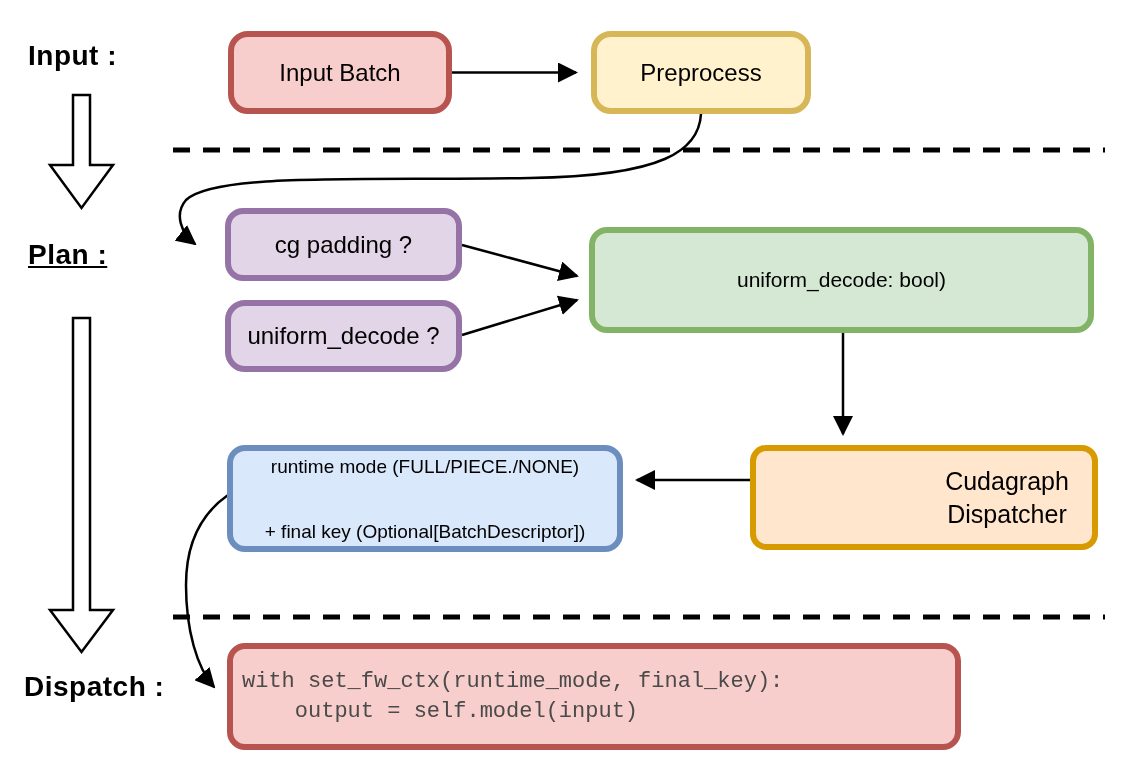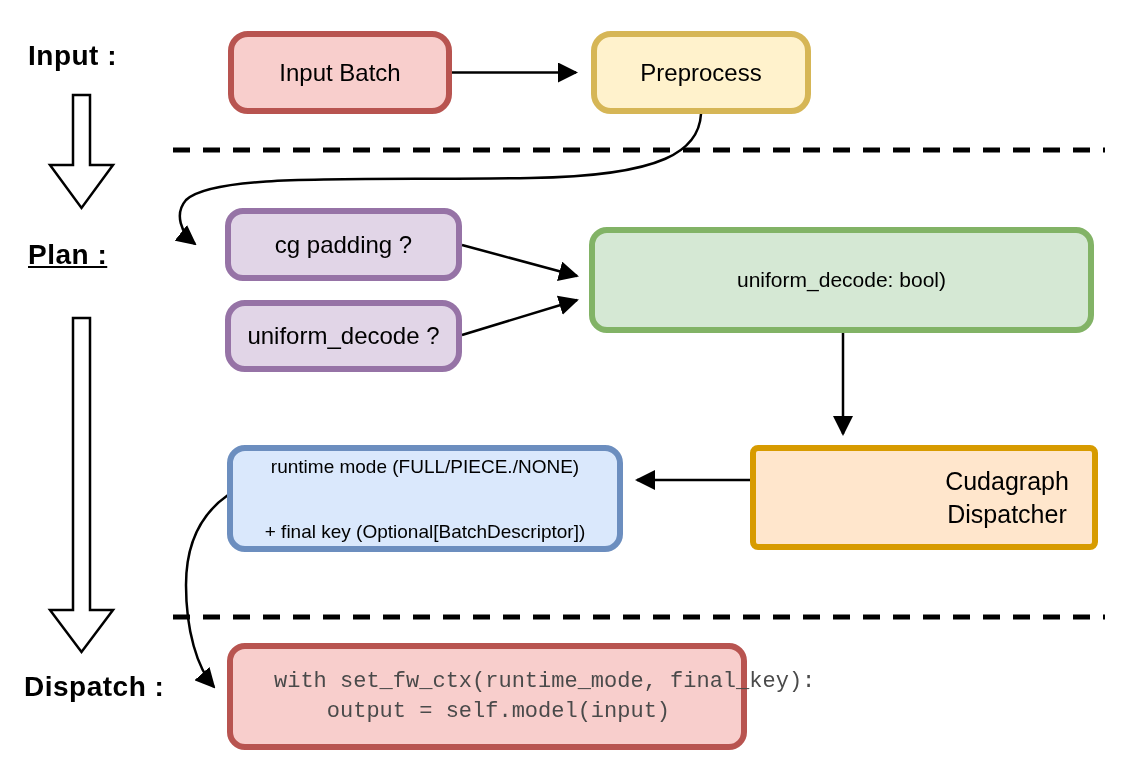--- a/index.html
+++ b/index.html
@@ -40,23 +40,23 @@
   .fs24 { font-size: 24px; }
   .fs21 { font-size: 21px; line-height: 30px; }
   .fs19 { font-size: 19px; line-height: 29px; gap: 36px; }
   .fs25 { font-size: 25px; line-height: 33px; }
   .node-input-batch      { left: 228px; top:  31px; width: 224px; height: 83px; border-radius: 20px; }
   .node-preprocess       { left: 591px; top:  31px; width: 220px; height: 83px; border-radius: 20px; }
   .node-cg-padding       { left: 225px; top: 208px; width: 237px; height: 73px; }
   .node-uniform-decode   { left: 225px; top: 300px; width: 237px; height: 72px; border-radius: 20px; }
   .node-init-key         { left: 589px; top: 227px; width: 505px; height: 106px; }
   .node-runtime-mode     { left: 227px; top: 445px; width: 396px; height: 107px; }
-  .node-cudagraph        { left: 750px; top: 445px; width: 348px; height: 105px; border-radius: 8px; }
+  .node-cudagraph        { left: 750px; top: 445px; width: 348px; height: 105px; border-radius: 16px; }
   .node-dispatch         { left: 753px; top: 444px; width: 182px; height: 71px; border-radius: 12px; font-size: 21px; }
-  .node-execute-code     { left: 227px; top: 643px; width: 520px; height: 107px; align-items: flex-start; padding-left: 32px; }
+  .node-execute-code     { left: 227px; top: 643px; width: 734px; height: 107px; align-items: flex-start; }
   .cudagraph-label {
     position: absolute;
     right: 4px; top: 50%;
     transform: translateY(-50%);
     width: 162px;
     text-align: center;
   }
   .code-line {
     font-family: "Liberation Mono", monospace;
     font-size: 22px;

